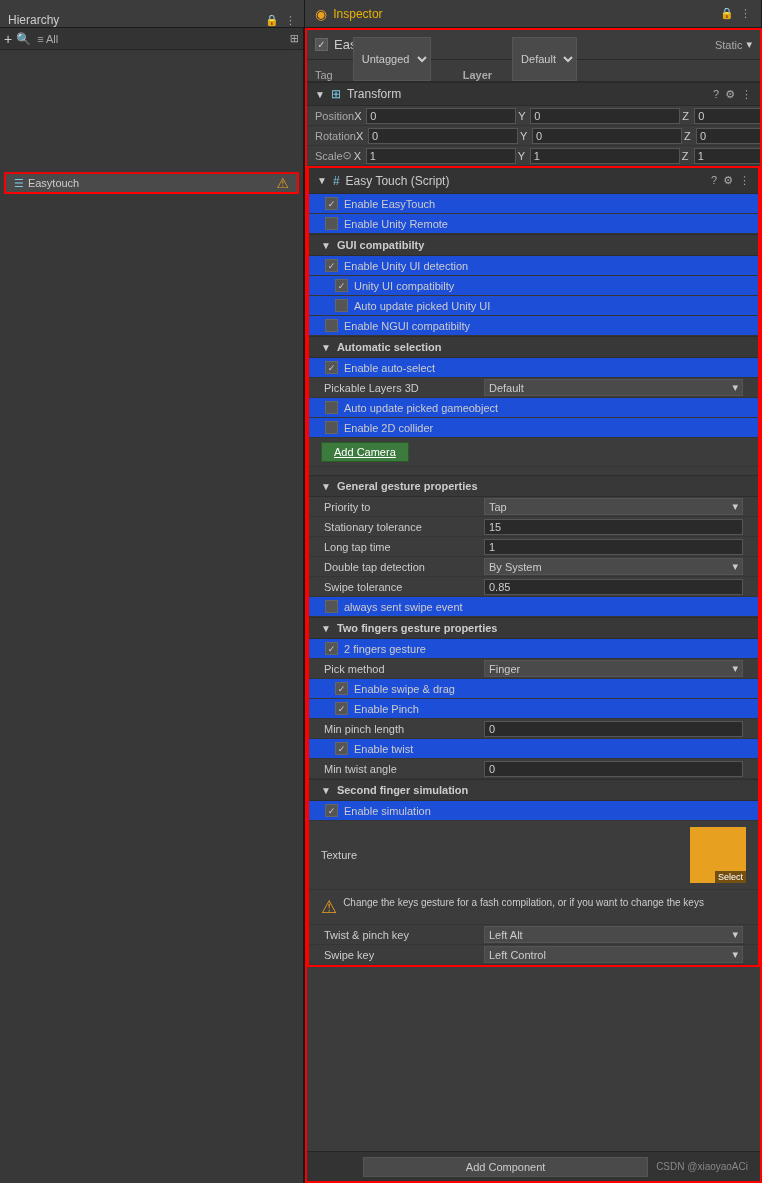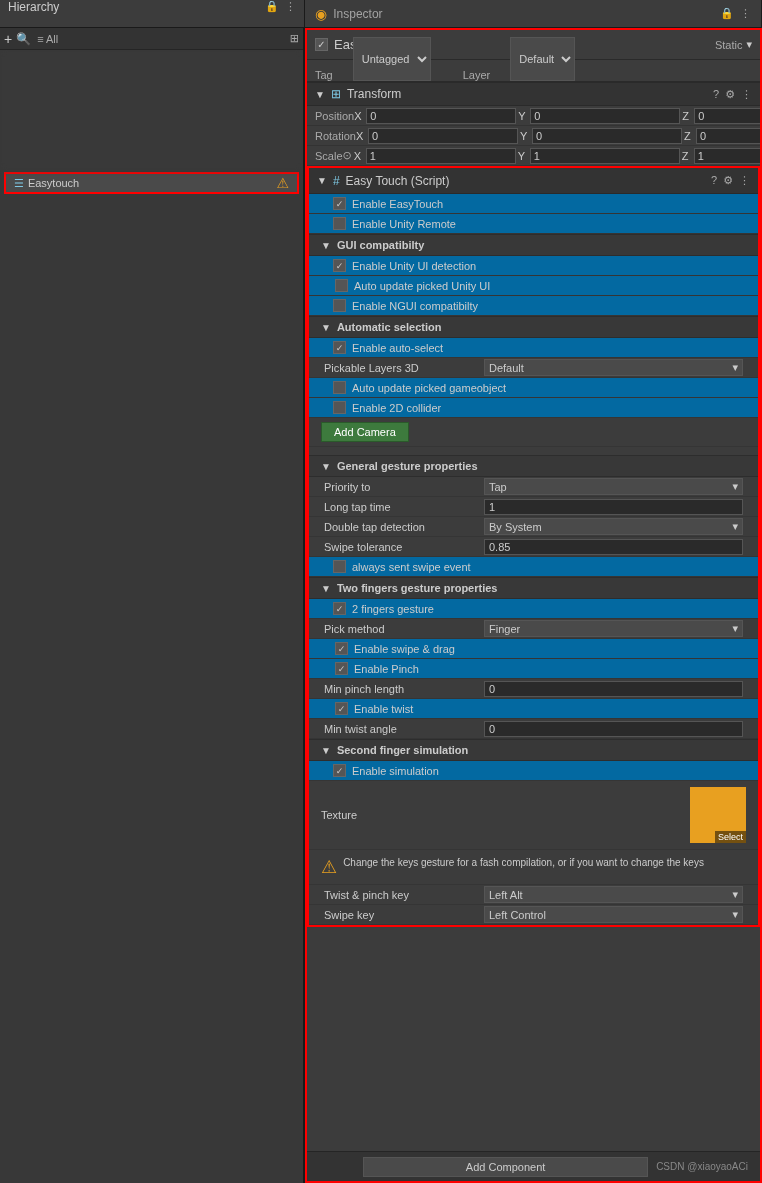--- a/index.html
+++ b/index.html
@@ -16,21 +16,21 @@
 
     
     .top-bar {
       display: flex;
       height: 28px;
       background: #2d2d2d;
       border-bottom: 1px solid #1a1a1a;
     }
     .tab-panel {
       display: flex;
-      align-items: flex-start;
+      align-items: flex-end;
       height: 100%;
       background: #3c3c3c;
       border-right: 1px solid #1a1a1a;
       padding: 0 8px;
       gap: 4px;
       flex: 0 0 305px;
     }
     .tab-icons {
       margin-left: auto;
       display: flex;
@@ -46,21 +46,21 @@
       padding: 0 10px;
       gap: 6px;
       flex: 1;
     }
     .inspector-tab .tab-icon {
       color: #e8a020;
       font-size: 14px;
     }
     .inspector-tab-label {
       font-size: 12px;
-      color: #a3a3a3;
+      color: #eab308;
     }
     .tab-right-icons {
       margin-left: auto;
       display: flex;
       gap: 6px;
       color: #aaa;
     }
 
     
     .main-layout {
@@ -304,22 +304,22 @@
     .script-header .sh-arrow { color: #ccc; font-size: 10px; }
     .script-header .sh-icon { color: #7ec8e3; font-size: 12px; }
     .script-header .sh-title { font-size: 12px; color: #ccc; font-weight: 500; }
     .script-header .sh-right { margin-left: auto; display: flex; gap: 6px; color: #aaa; }
 
     
     .check-row {
       display: flex;
       align-items: center;
       height: 20px;
-      padding: 0 24px;
-      background: #0369a1;
+      padding: 0 16px;
+      background: #1d4ed8;
       border-bottom: 1px solid #353535;
       gap: 6px;
     }
     .check-box {
       width: 13px; height: 13px;
       border: 1px solid #666;
       background: #555;
       display: flex; align-items: center; justify-content: center;
       flex-shrink: 0;
       cursor: pointer;
@@ -390,20 +390,21 @@
     .add-camera-btn {
       display: inline-flex;
       align-items: center;
       background: #3d7a3d;
       color: #fff;
       font-size: 11px;
       padding: 3px 12px;
       cursor: pointer;
       border: 1px solid #2a5a2a;
       margin: 6px 12px;
+      text-decoration: underline;
     }
 
     
     .texture-row {
       display: flex;
       align-items: center;
       padding: 6px 12px;
       background: #3c3c3c;
       border-bottom: 1px solid #353535;
       gap: 0;
@@ -542,21 +543,21 @@
         <span class="static-label">Static</span>
         <span class="static-dropdown">▾</span>
       </div>
     </div>
 
     <div class="tag-layer-row">
       <span class="tl-label">Tag</span>
       <select class="tl-dropdown">
         <option>Untagged</option>
       </select>
-      <span class="tl-label" style="margin-left:12px;">Layer</span>
+      <span class="tl-label" style="margin-left:12px;font-weight:bold;">Layer</span>
       <select class="tl-dropdown">
         <option>Default</option>
       </select>
     </div>
 
     <div class="section-header">
       <span class="arrow">▼</span>
       <span class="section-icon">⊞</span>
       <span class="section-title">Transform</span>
       <div class="section-right">
@@ -646,20 +647,24 @@
       <div class="sub-section">
         <span class="arrow">▼</span>
         <span class="label">GUI compatibilty</span>
       </div>
 
       <div class="check-row">
         <div class="check-box checked"></div>
         <span class="check-label">Enable Unity UI detection</span>
       </div>
 
+      <div class="check-row indent1">
+        <div class="check-box checked"></div>
+        <span class="check-label">Unity UI compatibilty</span>
+      </div>
 
       <div class="check-row indent1">
         <div class="check-box"></div>
         <span class="check-label">Auto update picked Unity UI</span>
       </div>
 
       <div class="check-row">
         <div class="check-box"></div>
         <span class="check-label">Enable NGUI compatibilty</span>
       </div>
@@ -704,20 +709,24 @@
       </div>
 
       <div class="field-row">
         <span class="fl-label">Priority to</span>
         <div class="fl-dropdown">
           <span>Tap</span>
           <span>▾</span>
         </div>
       </div>
 
+      <div class="field-row">
+        <span class="fl-label">Stationary tolerance</span>
+        <input class="fl-value" value="15" style="">
+      </div>
 
       <div class="field-row">
         <span class="fl-label">Long tap time</span>
         <input class="fl-value" value="1" style="">
       </div>
 
       <div class="field-row">
         <span class="fl-label">Double tap detection</span>
         <div class="fl-dropdown">
           <span>By System</span>

